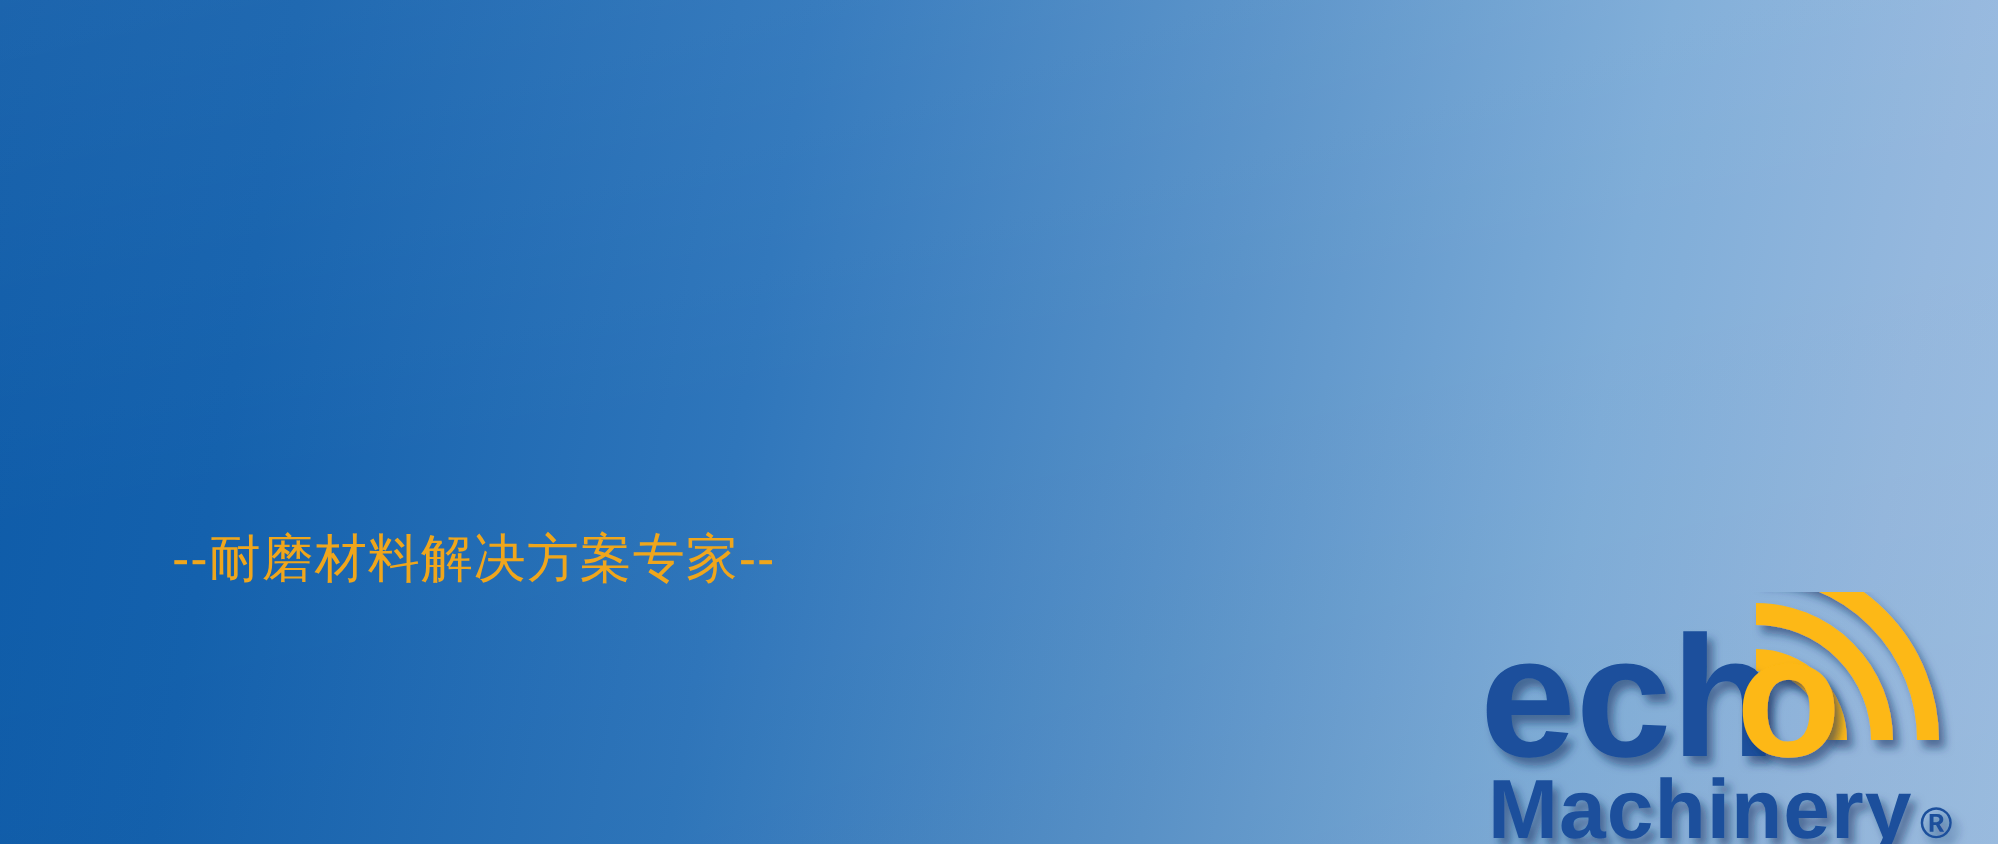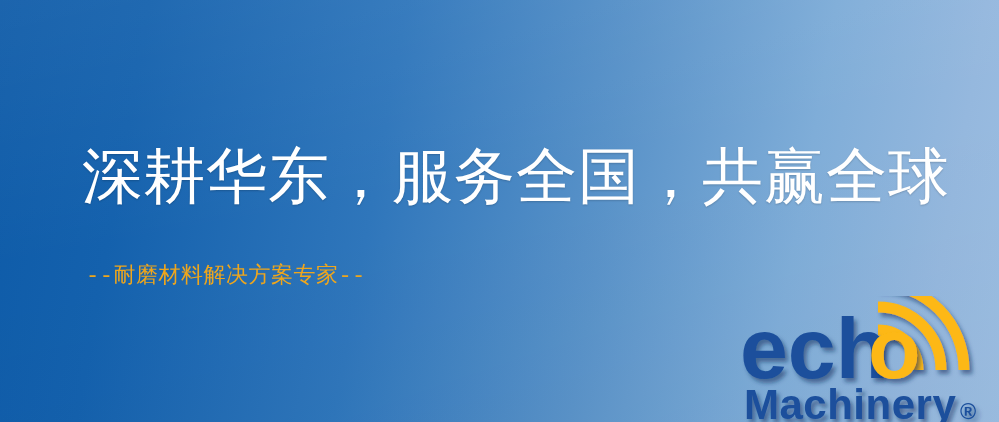--- a/index.html
+++ b/index.html
@@ -46,22 +46,22 @@
     letter-spacing: 1px;
     white-space: nowrap;
     text-shadow: 0 1px 2px rgba(0,0,0,0.18);
     z-index: 3;
   }
 
   .subtitle {
     position: absolute;
     left: 86px;
     top: 266px;
-    font-family: Liberation Mono, monospace;
-    font-size: 22px;
+    font-family: Liberation Sans, sans-serif;
+    font-size: 26px;
     line-height: 1;
     color: #efa61c;
     letter-spacing: 0.5px;
     white-space: nowrap;
     z-index: 3;
   }
 
   
   .logo {
     position: absolute;
@@ -71,21 +71,20 @@
     height: 130px;
     z-index: 4;
   }
   .logo svg { display: block; }
 </style>
 </head>
 <body>
 
 <div id="banner">
 
-  <div class="headline">深耕华东，服务全国，共赢全球</div>
 
   <div class="subtitle">--耐磨材料解决方案专家--</div>
 
   <div class="logo">
     <svg width="262" height="130" viewBox="0 0 262 130" xmlns="http://www.w3.org/2000/svg">
       <defs>
         <filter id="ds" x="-20%" y="-20%" width="150%" height="150%">
           <feDropShadow dx="3" dy="4" stdDeviation="2.2" flood-color="#10335f" flood-opacity="0.55"></feDropShadow>
         </filter>
       </defs>

